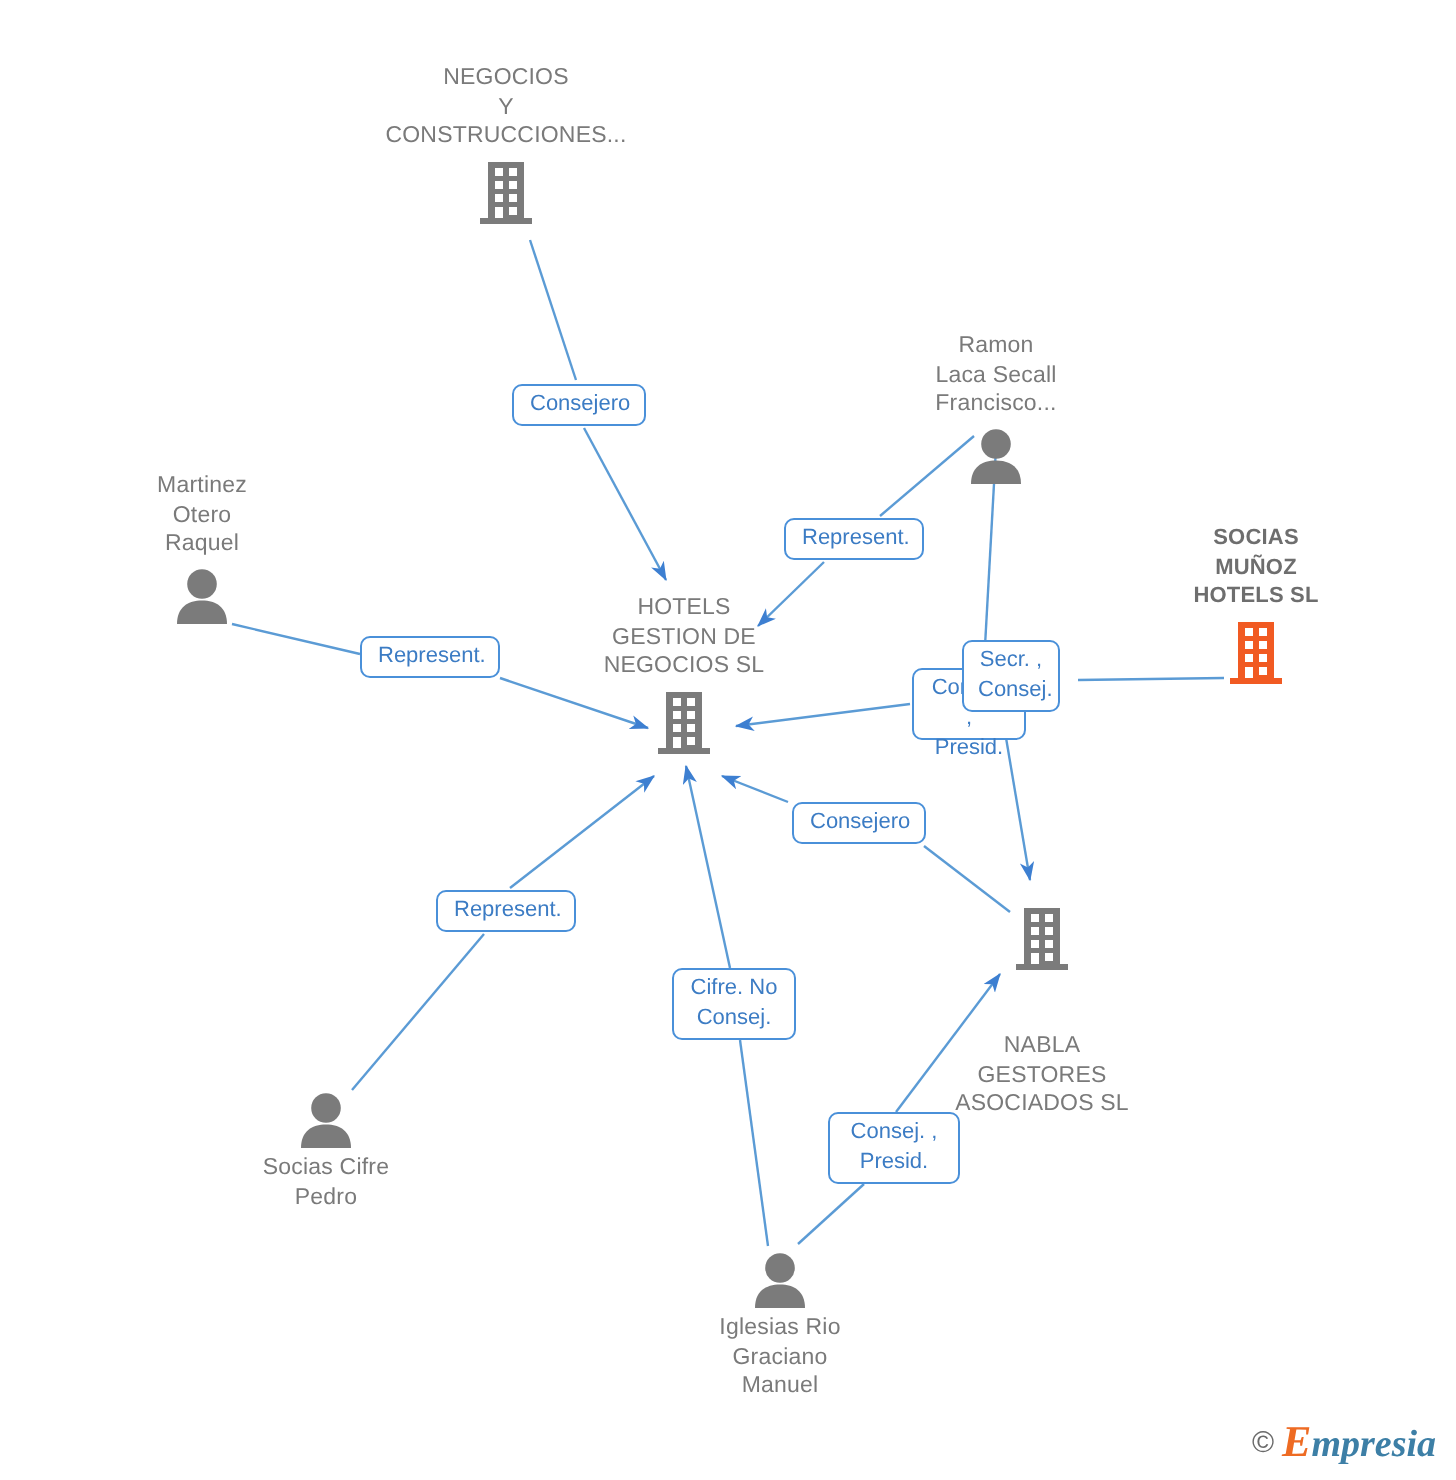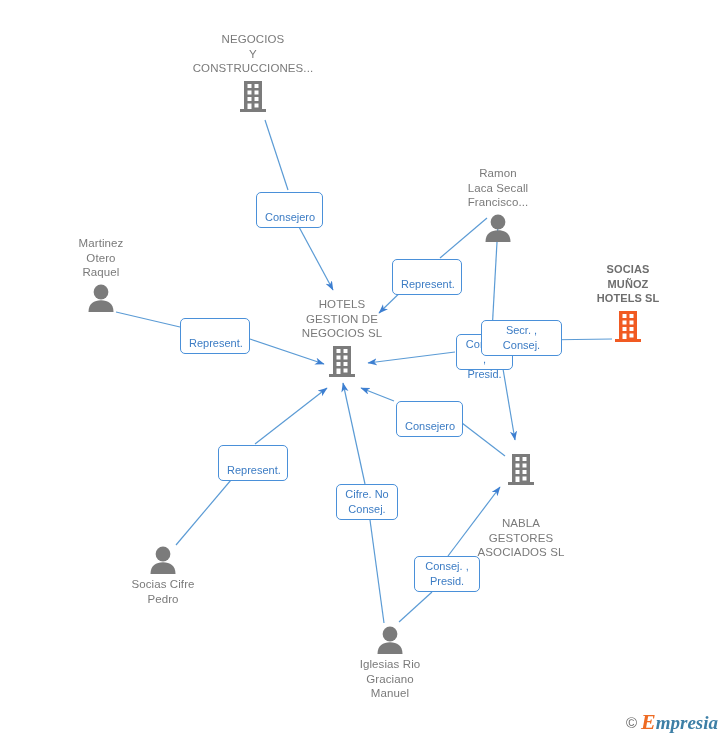--- a/index.html
+++ b/index.html
@@ -47,21 +47,21 @@
     border-radius:5px;
     background:#ffffff;
     color:#3c7cc4;
     font-size:11px;
     line-height:15px;
     text-align:center;
     padding:2px 7px;
     white-space:pre-line;
     box-sizing:border-box;
   }
-  .rel.one-line{padding:17px 8px;}
+  .rel.one-line{padding:2px 8px;}
 
   
   #watermark{
     position:absolute;
     right:6px;bottom:6px;
     display:flex;align-items:center;gap:4px;
     background:#ffffff;
     padding:2px 4px;
   }
   #watermark .copy{color:#6a6a6a;font-size:15px;line-height:15px;}
@@ -247,21 +247,21 @@
 
   <div class="rel one-line" style="left:256px;top:192px;width:67px;height:21px;">Consejero</div>
 
   <div class="rel one-line" style="left:392px;top:259px;width:70px;height:21px;">Represent.</div>
 
   <div class="rel one-line" style="left:180px;top:318px;width:70px;height:21px;">Represent.</div>
 
   <div class="rel" style="left:456px;top:334px;width:57px;height:36px;">Consej. ,
 Presid.</div>
 
-  <div class="rel" style="left:481px;top:320px;width:81px;height:36px;">Secr. ,
+  <div class="rel" style="left:481px;top:320px;width:49px;height:36px;">Secr. ,
 Consej.</div>
 
   <div class="rel one-line" style="left:396px;top:401px;width:67px;height:21px;">Consejero</div>
 
   <div class="rel one-line" style="left:218px;top:445px;width:70px;height:21px;">Represent.</div>
 
   <div class="rel" style="left:336px;top:484px;width:62px;height:36px;">Cifre.  No
 Consej.</div>
 
   <div class="rel" style="left:414px;top:556px;width:66px;height:36px;">Consej. ,

